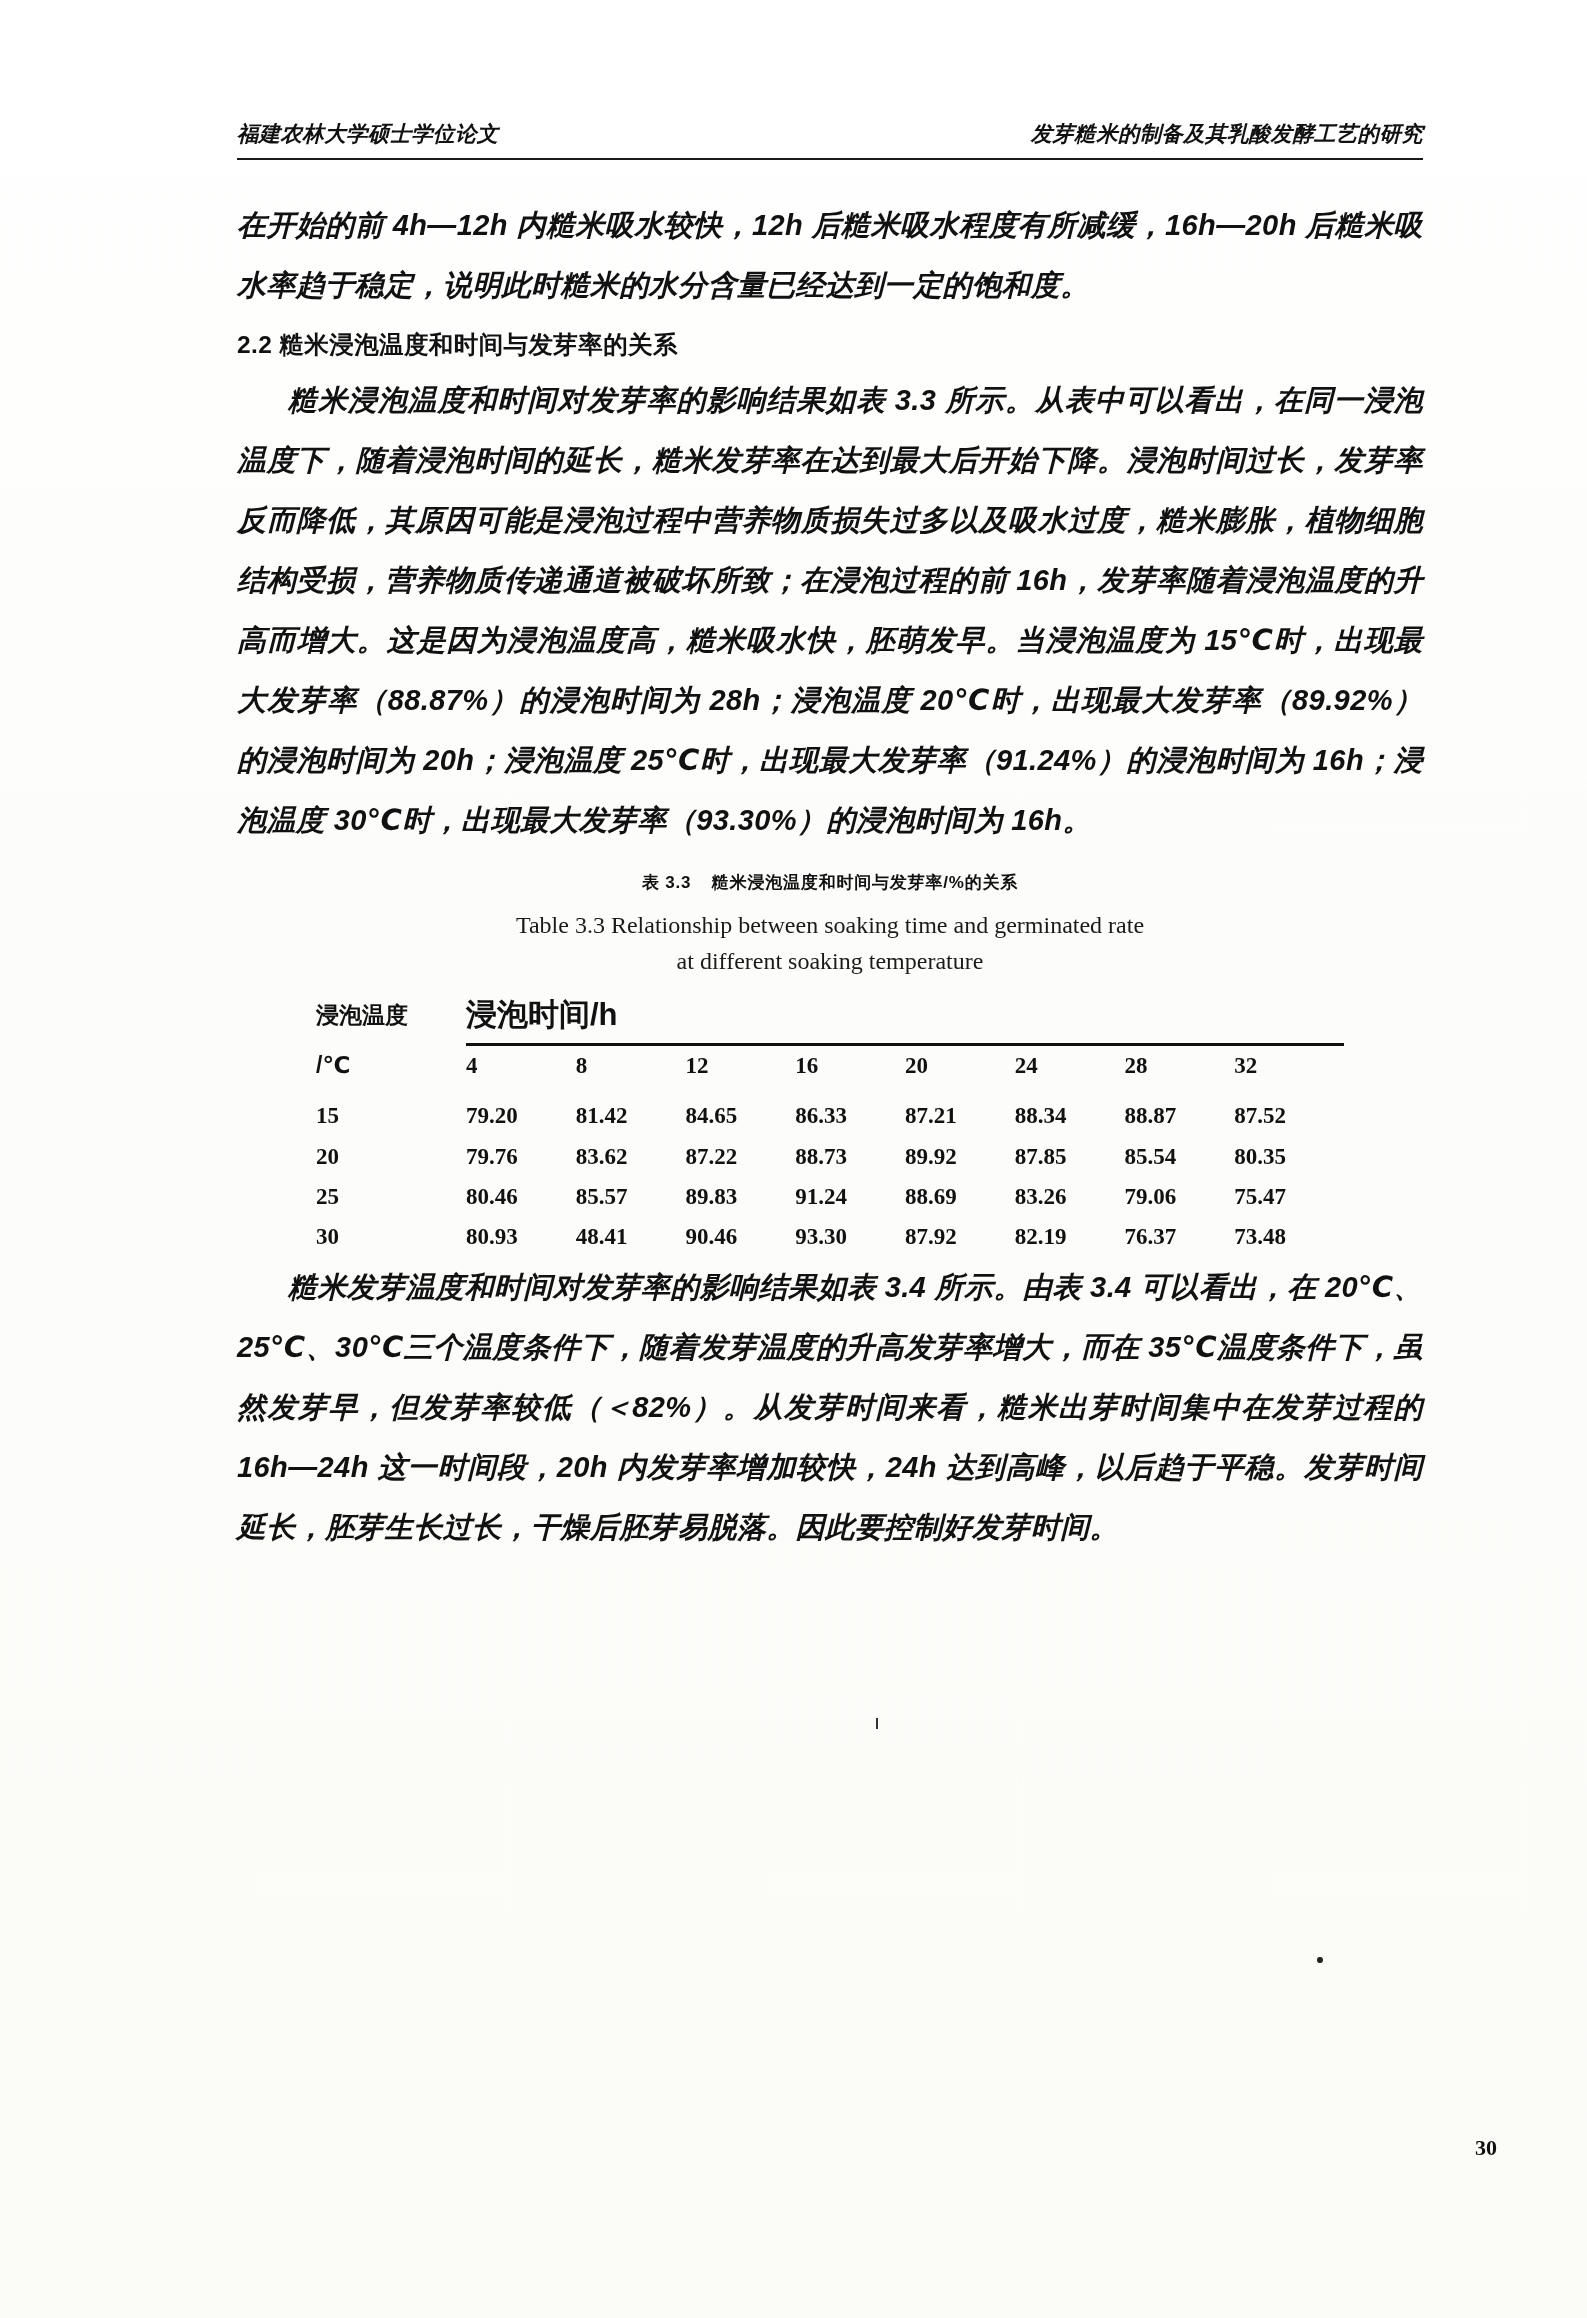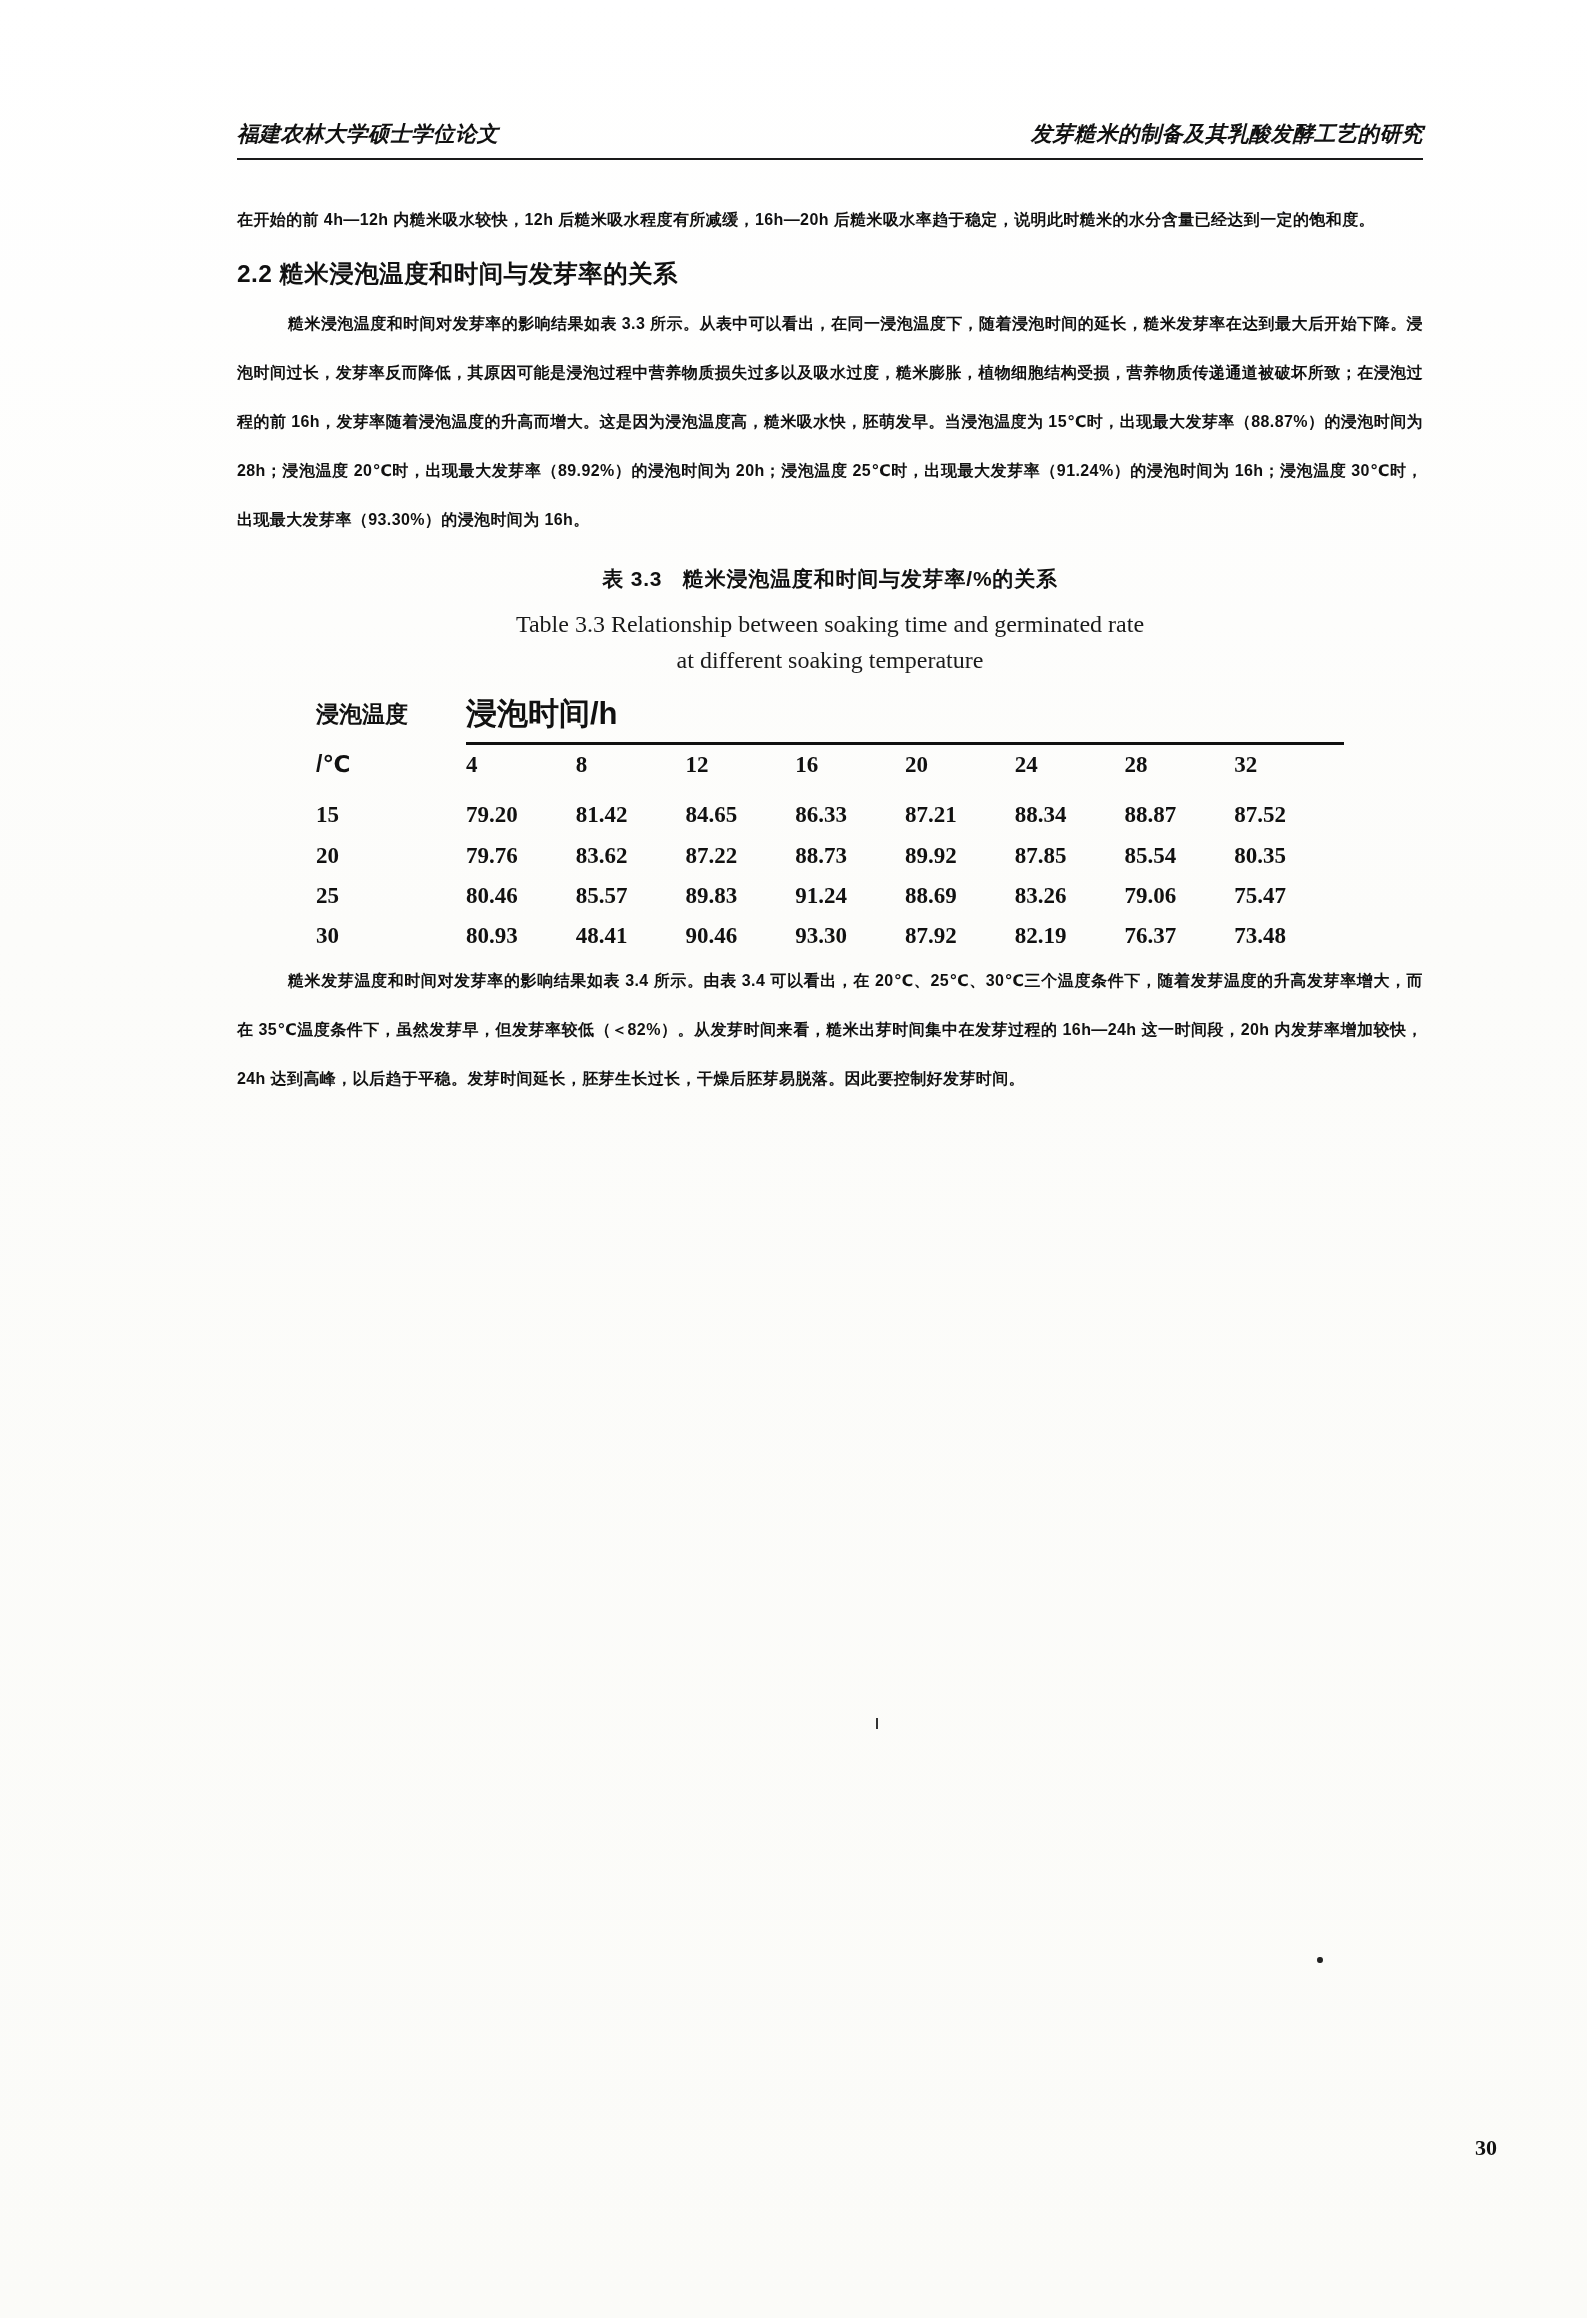--- a/index.html
+++ b/index.html
@@ -52,45 +52,46 @@
   .page-header .hdr-right { white-space: nowrap; }
   .header-rule {
     height: 2.4px;
     background: #1a1a1a;
     margin-top: 1.6px;
     margin-bottom: 35px;
   }
 
   
   p.body-text {
-    font-size: 16px;
-    line-height: 49px;
+    font-size: 29px;
+    line-height: 60px;
     margin: 0 0 0 0;
     text-align: justify;
     text-justify: inter-ideograph;
     letter-spacing: 0.4px;
     font-weight: 600;
+    font-style: italic;
   }
   p.indent { text-indent: 51px; }
 
   h3.section-heading {
     font-size: 24.5px;
     font-weight: 700;
     line-height: 49px;
     margin: 4.7px 0 1.6px 0;
     letter-spacing: 0.4px;
   }
 
   
   .table-block {
     margin-top: 20.6px;
   }
   .tbl-caption-cn {
     text-align: center;
-    font-size: 21px;
+    font-size: 17px;
     font-weight: 700;
     letter-spacing: 0.8px;
     margin-bottom: 12.7px;
   }
   .tbl-caption-cn .cap-gap { display: inline-block; width: 20.6px; }
   .tbl-caption-en {
     text-align: center;
     font-family: "Liberation Serif", "DejaVu Serif", serif;
     font-size: 24px;
     line-height: 36px;

